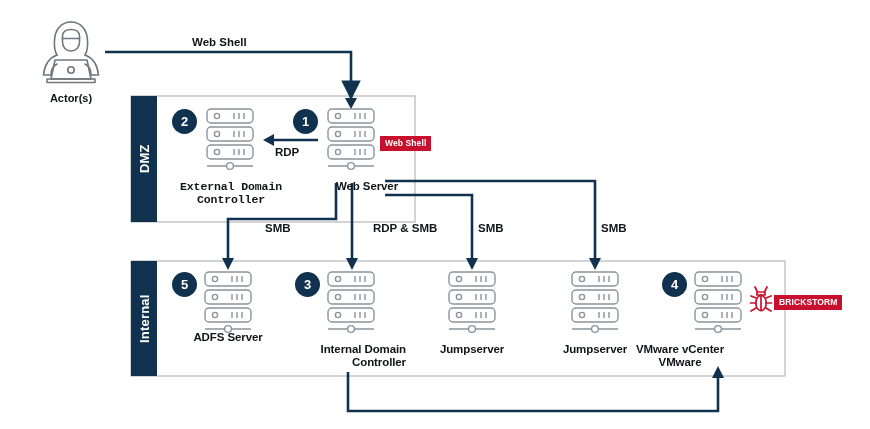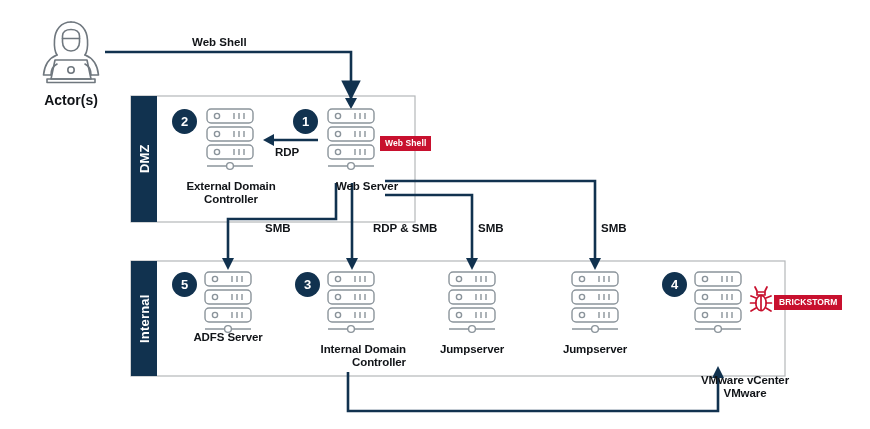--- a/index.html
+++ b/index.html
@@ -67,21 +67,21 @@
     color:#ffffff;
     font-size:8.5px;
     font-weight:bold;
     letter-spacing:0.1px;
     padding:3px 5px 3px 5px;
     line-height:9px;
     white-space:nowrap;
   }
   .actor-label{
     position:absolute;
-    font-size:14px;
+    font-size:11px;
     font-weight:bold;
     color:#111418;
     text-align:center;
     white-space:nowrap;
   }
   .server-ico{position:absolute;}
   .actor-ico{position:absolute;}
   .bug-ico{position:absolute;}
 </style>
 </head>
@@ -173,21 +173,21 @@
         <circle cx="14" cy="27" r="2.6"></circle>
         <circle cx="14" cy="45" r="2.6"></circle>
       <path d="M 31 6 L 31 12 M 36 6 L 36 12 M 41 6 L 41 12"></path>
       <path d="M 31 24 L 31 30 M 36 24 L 36 30 M 41 24 L 41 30"></path>
       <path d="M 31 42 L 31 48 M 36 42 L 36 48 M 41 42 L 41 48"></path>
       <path d="M 4 59 L 50 59"></path>
       <circle cx="27" cy="59" r="3.4" fill="#ffffff"></circle>
     </g>
   </svg>
   <div class="step-badge" style="left:172px;top:109px;">2</div>
-  <div class="node-label" style="left:176px;top:180px;width:110px;">
+  <div class="node-label" style="left:176px;top:180px;width:110px;font-family:Liberation Mono, monospace;">
     <span>External Domain</span><br>
     <span>Controller</span>
   </div>
 
   <svg class="server-ico" style="left:324px;top:107px;width:54px;height:65px;" viewBox="0 0 54 65">
     <g stroke="#8b949b" stroke-width="1.4" fill="none">
       <rect x="4" y="2" width="46" height="14" rx="4"></rect>
       <rect x="4" y="20" width="46" height="14" rx="4"></rect>
       <rect x="4" y="38" width="46" height="14" rx="4"></rect>
       <circle cx="14" cy="9" r="2.6"></circle>
@@ -286,21 +286,21 @@
         <circle cx="14" cy="27" r="2.6"></circle>
         <circle cx="14" cy="45" r="2.6"></circle>
       <path d="M 31 6 L 31 12 M 36 6 L 36 12 M 41 6 L 41 12"></path>
       <path d="M 31 24 L 31 30 M 36 24 L 36 30 M 41 24 L 41 30"></path>
       <path d="M 31 42 L 31 48 M 36 42 L 36 48 M 41 42 L 41 48"></path>
       <path d="M 4 59 L 50 59"></path>
       <circle cx="27" cy="59" r="3.4" fill="#ffffff"></circle>
     </g>
   </svg>
   <div class="step-badge" style="left:662px;top:272px;">4</div>
-  <div class="node-label" style="left:690px;top:343px;width:110px;margin-top:31px;">
+  <div class="node-label" style="left:625px;top:343px;width:110px;">
     <span>VMware vCenter</span><br>
     <span>VMware</span>
   </div>
 
   <svg class="bug-ico" style="left:748px;top:286px;width:26px;height:28px;" viewBox="0 0 26 28">
     <g stroke="#c8102e" stroke-width="1.7" fill="none" stroke-linecap="round">
 
       <path d="M 9 5 L 7 1"></path>
       <path d="M 17 5 L 19 1"></path>
 

